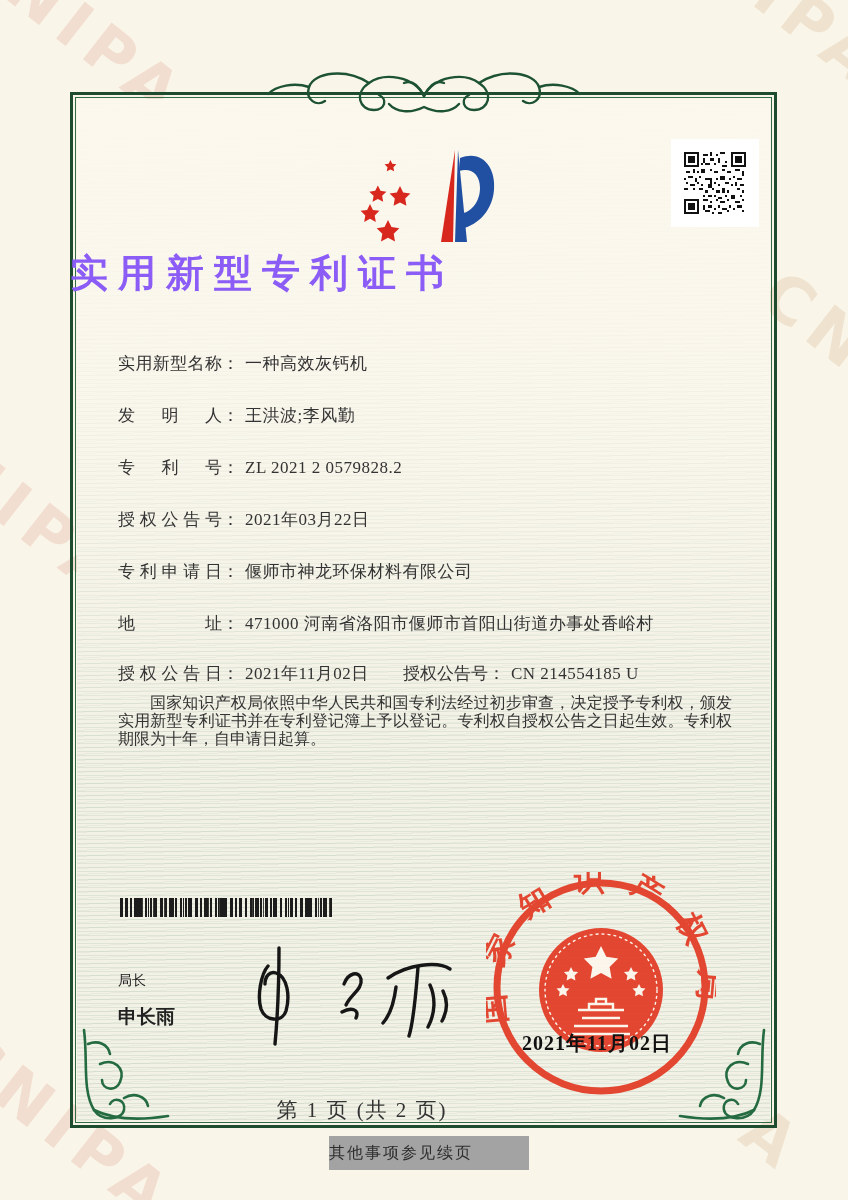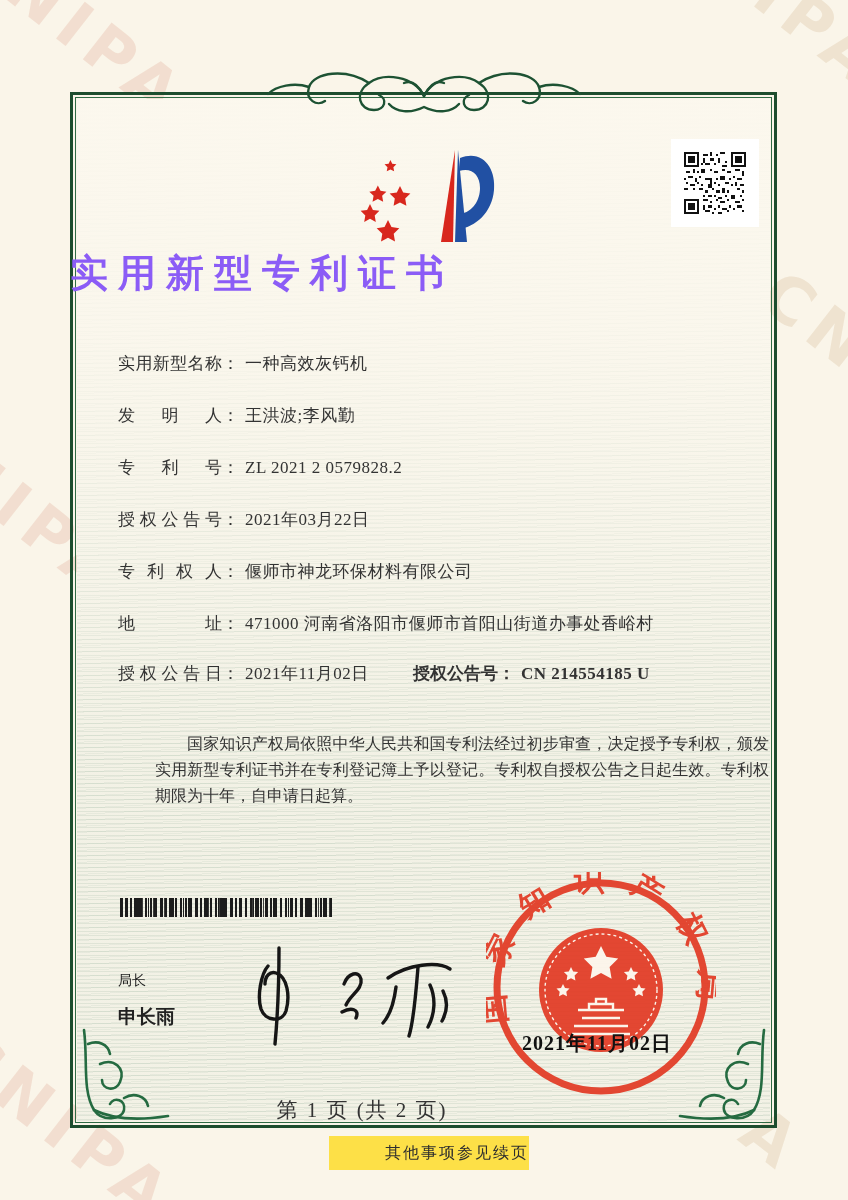--- a/index.html
+++ b/index.html
@@ -38,24 +38,24 @@
   .qr-box svg{position:absolute;left:13px;top:13px;}
 
   .title{position:absolute;left:70px;top:248px;width:707px;text-align:left;
          font-size:38px;font-weight:700;letter-spacing:10px;color:#8b5cf6;}
 
   .fields{position:absolute;left:118px;top:352px;width:612px;font-size:17px;color:#333;}
   .f-row{position:absolute;left:0;white-space:nowrap;}
   .f-label{display:inline-block;width:104px;text-align:justify;text-align-last:justify;}
   .f-colon{margin-right:6px;}
   .f-value{letter-spacing:0.5px;}
-  .f-pair2{margin-left:44px;font-weight:bold;}
-
-  .paras{position:absolute;left:118px;top:731px;width:614px;font-size:16px;line-height:26px;
-         text-align:justify;color:#333;margin-left:37px;}
+  .f-pair2{margin-left:34px;}
+
+  .paras{position:absolute;left:118px;top:694px;width:614px;font-size:16px;line-height:18px;
+         text-align:justify;color:#333;}
   .paras p{margin:0;text-indent:2em;}
 
   .barcode{position:absolute;left:120px;top:898px;width:214px;height:19px;
     background:
       repeating-linear-gradient(90deg,#1c1c1c 0 2px,transparent 2px 5px),
       repeating-linear-gradient(90deg,#1c1c1c 0 1px,transparent 1px 7px),
       repeating-linear-gradient(90deg,rgba(28,28,28,.85) 0 1px,transparent 1px 11px),
       repeating-linear-gradient(90deg,#1c1c1c 0 3px,transparent 3px 17px);}
 
   .director-title{position:absolute;left:118px;top:972px;font-size:14px;color:#222;
@@ -64,22 +64,22 @@
       font-family:"DejaVu Sans","Liberation Sans",sans-serif;font-weight:bold;}
   .signature{position:absolute;left:232px;top:942px;}
 
   .seal{position:absolute;left:486px;top:872px;opacity:0.93;}
   .seal-date{position:absolute;left:522px;top:1030px;width:180px;font-size:20px;
       letter-spacing:1px;color:#111;font-weight:600;white-space:nowrap;}
 
   .page-num{position:absolute;left:70px;top:1096px;width:584px;text-align:center;
       font-size:21px;letter-spacing:2px;color:#333;}
 
-  .cont-box{position:absolute;left:329px;top:1136px;width:200px;height:34px;background:#fde047;
-      display:flex;align-items:center;justify-content:flex-end;z-index:5;}
+  .cont-box{position:absolute;left:329px;top:1136px;width:200px;height:34px;background:#a3a3a3;
+      display:flex;align-items:center;justify-content:flex-start;z-index:5;}
   .cont-note{font-size:16px;letter-spacing:2px;color:#2e2e2e;}
 </style>
 </head>
 <body>
 
 <div class="page">
 
   <div class="wm pink" style="left:-58px;top:-12px">CNIPA</div>
   <div class="wm" style="left:640px;top:-44px">CNIPA</div>
   <div class="wm light" style="left:470px;top:170px">CNIPA</div>
@@ -247,21 +247,21 @@
       <div class="f-row" style="top:52px">
         <span class="f-label">发明人</span><span class="f-colon">：</span><span class="f-value">王洪波;李风勤</span>
       </div>
       <div class="f-row" style="top:104px">
         <span class="f-label">专利号</span><span class="f-colon">：</span><span class="f-value">ZL 2021 2 0579828.2</span>
       </div>
       <div class="f-row" style="top:156px">
         <span class="f-label">授权公告号</span><span class="f-colon">：</span><span class="f-value">2021年03月22日</span>
       </div>
       <div class="f-row" style="top:208px">
-        <span class="f-label">专利权人</span><span class="f-colon">：</span><span class="f-value">偃师市神龙环保材料有限公司</span>
+        <span class="f-label">专利申请日</span><span class="f-colon">：</span><span class="f-value">偃师市神龙环保材料有限公司</span>
       </div>
       <div class="f-row" style="top:260px">
         <span class="f-label">地址</span><span class="f-colon">：</span><span class="f-value">471000 河南省洛阳市偃师市首阳山街道办事处香峪村</span>
       </div>
       <div class="f-row" style="top:310px">
         <span class="f-label">授权公告日</span><span class="f-colon">：</span><span class="f-value">2021年11月02日</span><span class="f-pair2"><span>授权公告号</span><span class="f-colon">：</span><span class="f-value">CN 214554185 U</span></span>
       </div>
     </div>
 
     <div class="paras">

